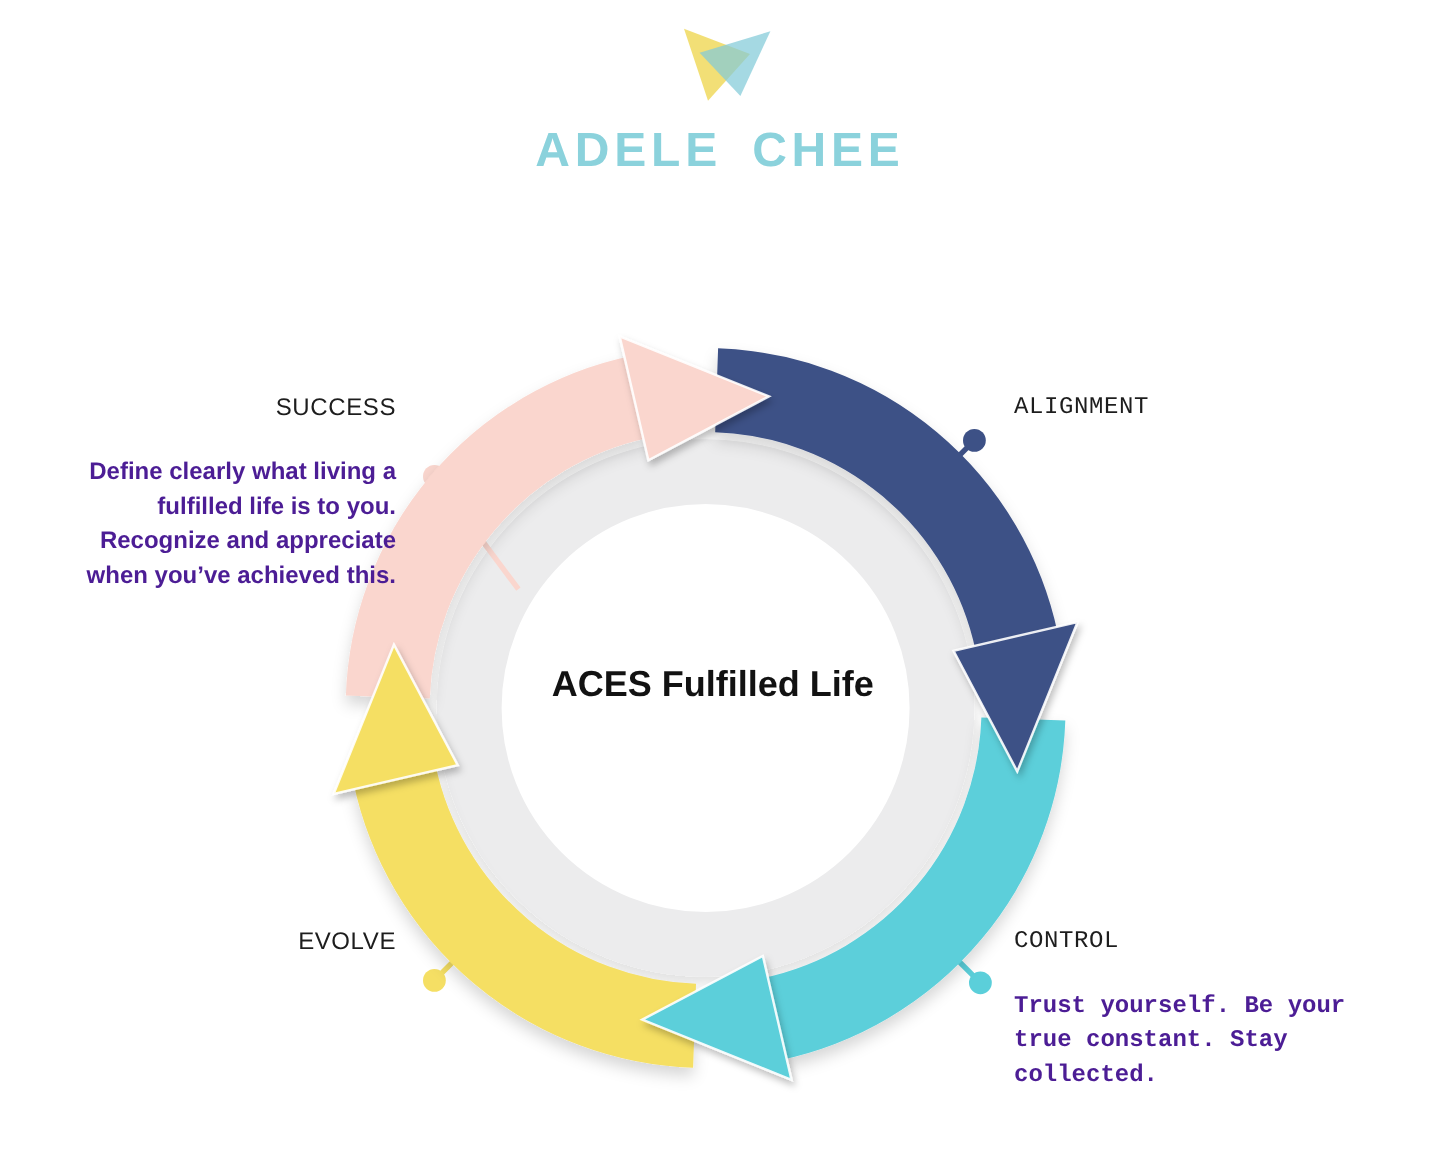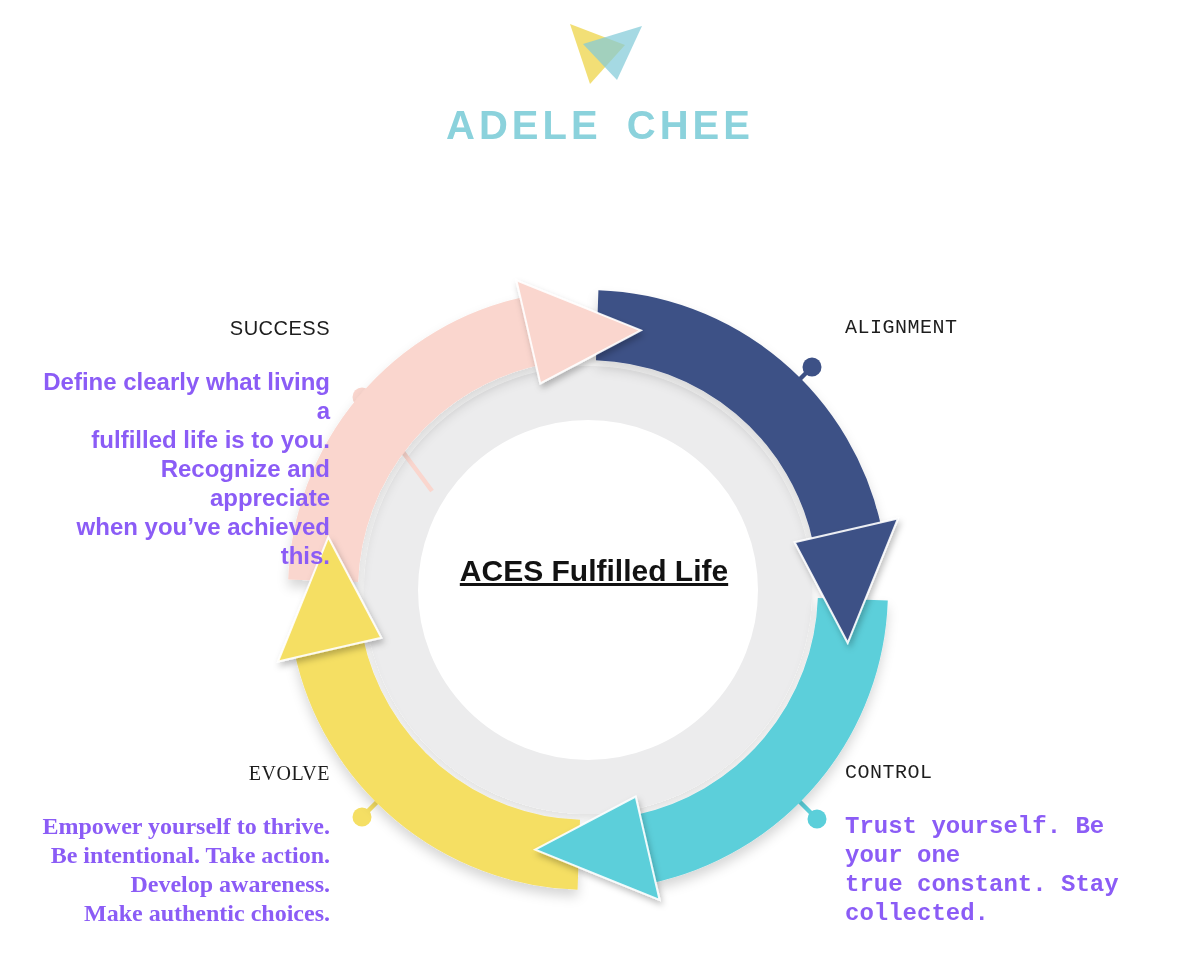--- a/index.html
+++ b/index.html
@@ -11,35 +11,35 @@
   .brand-name{
     position:absolute;left:400px;top:103px;width:400px;text-align:center;
     font-size:40px;font-weight:700;letter-spacing:4px;word-spacing:10px;color:#8BD2DC;
   }
   .brand-tagline{
     position:absolute;left:400px;top:148px;width:400px;text-align:center;
     font-size:20px;font-weight:400;letter-spacing:2px;color:#2E4A7B;
   }
   .center-title{
     position:absolute;left:394px;top:549px;width:400px;text-align:center;
-    font-size:30px;font-weight:700;line-height:43px;color:#121212;text-decoration:underline;
+    font-size:30px;font-weight:700;line-height:43px;color:#121212;
   }
   .block{position:absolute;}
   .block .label{
-    font-size:20px;font-weight:400;letter-spacing:.5px;color:#1d1d1d;line-height:24px;
+    font-size:20px;font-weight:400;letter-spacing:.5px;color:#1d1d1d;line-height:24px;margin-top:12px;
   }
   .block .desc{
-    margin-top:27px;font-size:24px;font-weight:700;line-height:29px;color:#8b5cf6;
+    margin-top:27px;font-size:20px;font-weight:700;line-height:29px;color:#4c1d95;
     white-space:pre-line;
   }
   .block.align-right{text-align:right;}
   .block.align-left{text-align:left;font-family:Liberation Mono, monospace;}
   #block-success{left:35px;top:316px;width:295px;}
   #block-alignment{left:845px;top:316px;width:330px;}
-  #block-evolve{left:35px;top:761px;width:295px;font-family:Liberation Serif, serif;}
+  #block-evolve{left:35px;top:761px;width:295px;}
   #block-control{left:845px;top:761px;width:330px;}
 </style>
 </head>
 <body>
 
 <div class="canvas">
 
   <svg class="wheel-svg" viewBox="0 0 1200 961" xmlns="http://www.w3.org/2000/svg" aria-hidden="true">
     <defs>
       <filter id="arcShadow" x="-25%" y="-25%" width="150%" height="150%">
@@ -111,19 +111,15 @@
   </div>
 
   <div id="block-control" class="block align-left">
     <div class="label">CONTROL</div>
     <div class="desc">Trust yourself. Be your one
 true constant. Stay collected.</div>
   </div>
 
   <div id="block-evolve" class="block align-right">
     <div class="label">EVOLVE</div>
-    <div class="desc">Empower yourself to thrive.
-Be intentional. Take action.
-Develop awareness.
-Make authentic choices.</div>
   </div>
 
 </div>
 
 </body></html>

